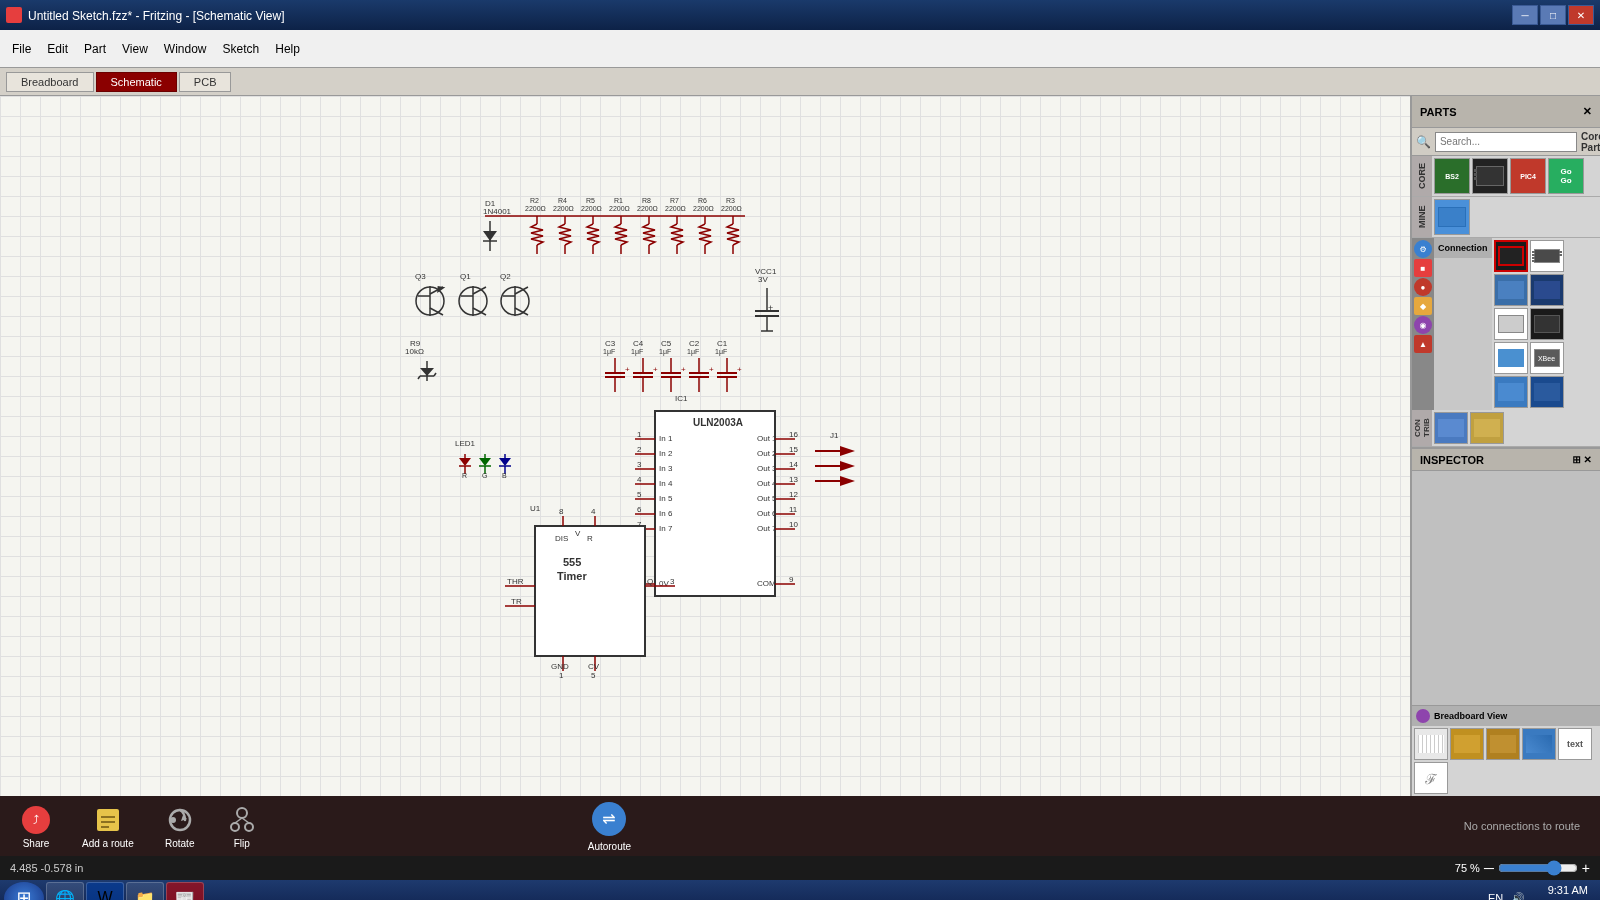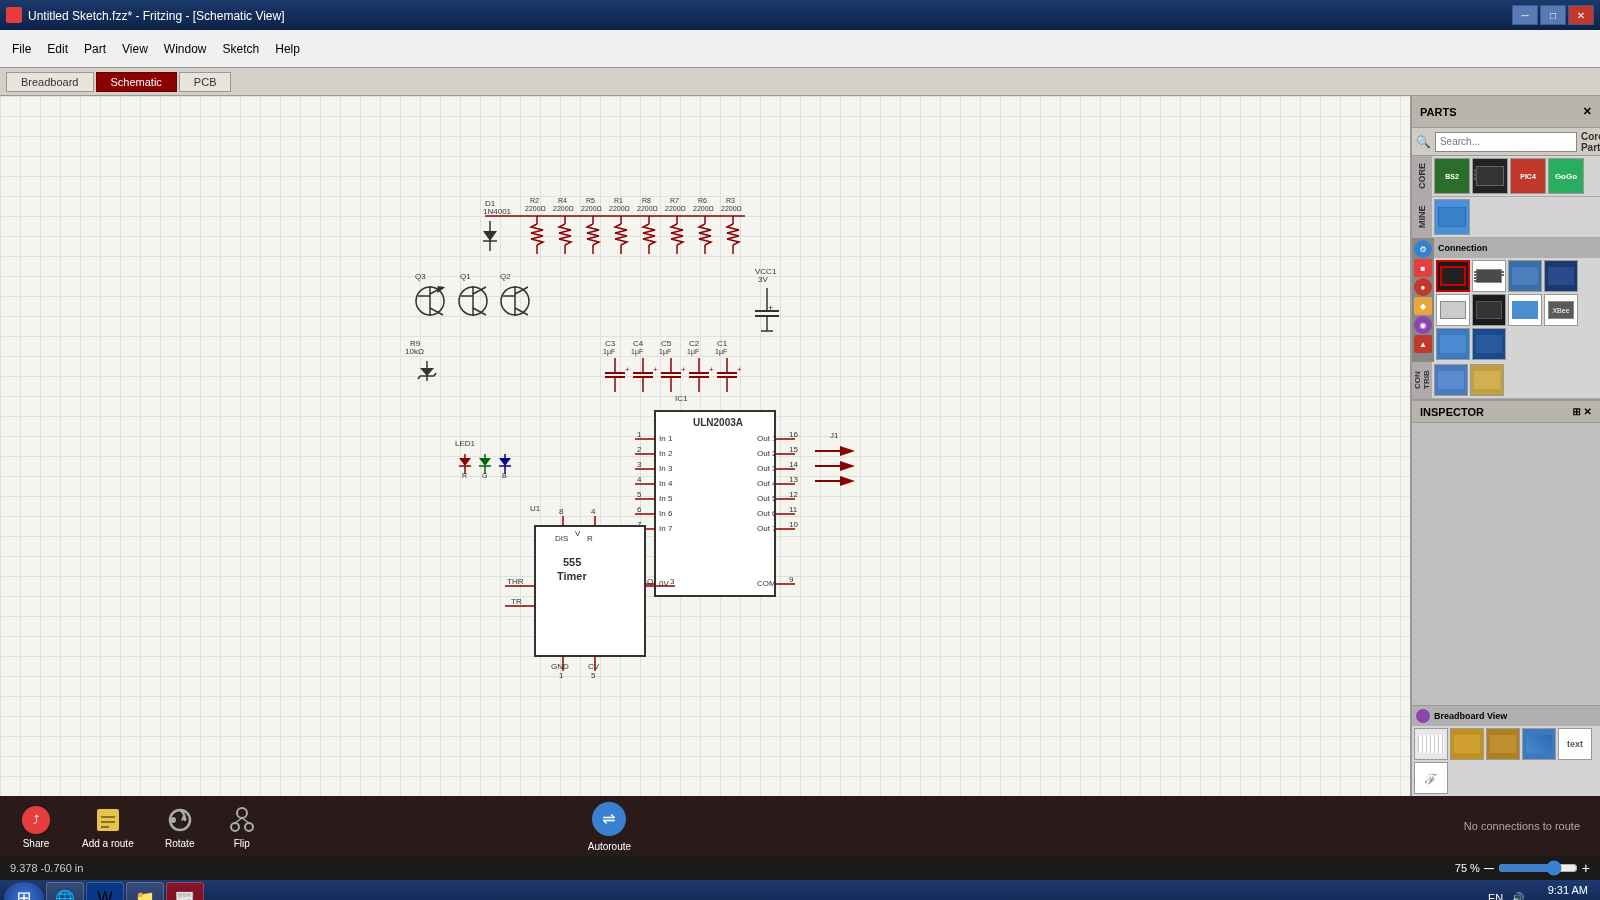--- a/index.html
+++ b/index.html
@@ -551,21 +551,21 @@
         <div class="part-item" style="background:#222; position:relative;">
           <div style="width:28px; height:20px; background:#333; border:1px solid #666; position:relative;">
             <div style="position:absolute; top:2px; left:-3px; width:3px; height:3px; background:#555; border-radius:0;"></div>
             <div style="position:absolute; top:6px; left:-3px; width:3px; height:3px; background:#555;"></div>
             <div style="position:absolute; top:10px; left:-3px; width:3px; height:3px; background:#555;"></div>
           </div>
         </div>
 
         <div class="part-item" style="background:#c0392b; color:white; font-size:7px; font-weight:bold;">PIC4</div>
 
-        <div class="part-item" style="background:#27ae60; color:white; font-size:8px; font-weight:bold; flex-direction:row;">
+        <div class="part-item" style="background:#27ae60; color:white; font-size:8px; font-weight:bold; flex-direction:column;">
           <span>Go</span>
             <span>Go</span>
         </div>
       </div>
     </div>
 
     <div class="parts-grid-row">
       <div class="parts-section-label">MINE</div>
       <div class="parts-grid">
         <div class="part-item" style="background:#4a90d9;">
@@ -578,21 +578,21 @@
 
       <div style="width:22px; display:flex; flex-direction:column; background:#888; gap:1px; padding:2px; align-items:center;">
         <div style="width:18px; height:18px; background:#3a80d0; border-radius:50%; display:flex; align-items:center; justify-content:center; font-size:8px; color:white;">⚙</div>
         <div style="width:18px; height:18px; background:#e63e3e; border-radius:2px; display:flex; align-items:center; justify-content:center; font-size:8px; color:white;">■</div>
         <div style="width:18px; height:18px; background:#c0392b; border-radius:50%; display:flex; align-items:center; justify-content:center; font-size:8px; color:white;">●</div>
         <div style="width:18px; height:18px; background:#e6a83e; border-radius:2px; display:flex; align-items:center; justify-content:center; font-size:8px; color:white;">◆</div>
         <div style="width:18px; height:18px; background:#8e44ad; border-radius:50%; display:flex; align-items:center; justify-content:center; font-size:8px; color:white;">◉</div>
         <div style="width:18px; height:18px; background:#c0392b; border-radius:2px; display:flex; align-items:center; justify-content:center; font-size:8px; color:white;">▲</div>
       </div>
 
-      <div style="flex:1; display:flex; flex-direction:column;">
+      <div style="flex:1; display:flex; flex-direction:row;">
         <div style="height:20px; background:#b0b0b0; display:flex; align-items:center; padding:0 4px; font-size:9px; font-weight:bold;">Connection</div>
         <div style="display:flex; flex-wrap:wrap; padding:2px; gap:2px; background:#d4d4d4;">
 
           <div class="part-item selected" style="width:34px; height:32px; background:#1a1a1a;">
             <div style="width:26px; height:20px; background:#222; border:2px solid #cc0000;"></div>
           </div>
           <div class="part-item" style="width:34px; height:32px;">
             <div style="width:26px; height:14px; background:#4a4a4a; border:1px solid #888; position:relative;">
               <div style="position:absolute; top:1px; left:-3px; width:3px; height:2px; background:#666;"></div>
               <div style="position:absolute; top:4px; left:-3px; width:3px; height:2px; background:#666;"></div>
@@ -729,21 +729,21 @@
         <text x="18" y="23" text-anchor="middle" font-size="16" fill="white">⇌</text>
       </svg>
     </div>
     <span>Autoroute</span>
   </div>
 
   <span style="color:#aaa; font-size:11px; margin-left:118px;">No connections to route</span>
 </div>
 
 <div id="status-bar">
-  <span class="status-left">9.378 -0.760 in</span>
+  <span class="status-left">4.485 -0.578 in</span>
   <div class="status-right">
     <div class="zoom-ctrl">
       <span>75 %</span>
       <span style="cursor:pointer; font-size:14px;">─</span>
       <input type="range" min="0" max="100" value="75" style="width: 80px; height: 12px; accent-color: rgb(58, 128, 208);">
       <span style="cursor:pointer; font-size:14px;">+</span>
     </div>
   </div>
 </div>
 

